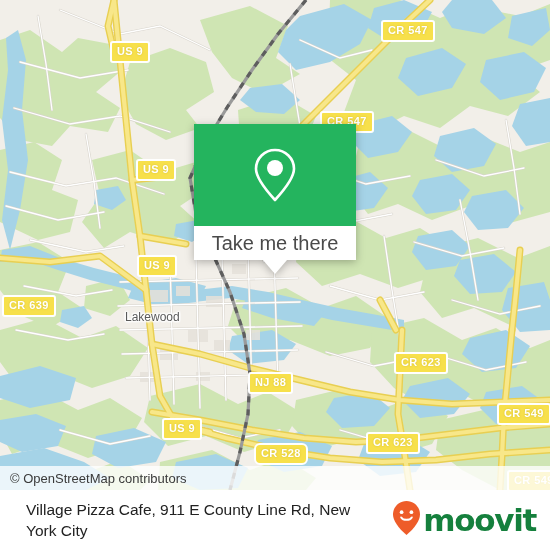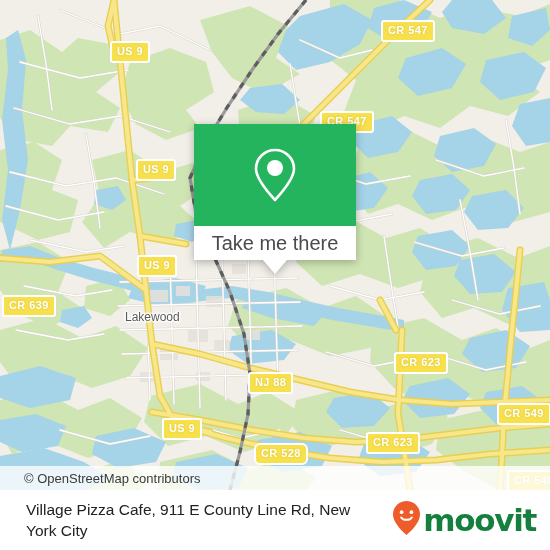--- a/index.html
+++ b/index.html
@@ -76,21 +76,21 @@
     width: 550px;
     height: 24px;
     background: rgba(255,255,255,.78);
     display: flex;
     align-items: center;
   }
   #attribution .attr-text {
     font-family: "Liberation Sans", sans-serif;
     font-size: 13px;
     color: #3a3a3a;
-    padding-left: 24px;
+    padding-left: 10px;
     white-space: nowrap;
   }
 
   
   #callout {
     position: absolute;
     left: 194px;
     top: 124px;
     width: 162px;
     filter: drop-shadow(0 2px 4px rgba(0,0,0,.28));

